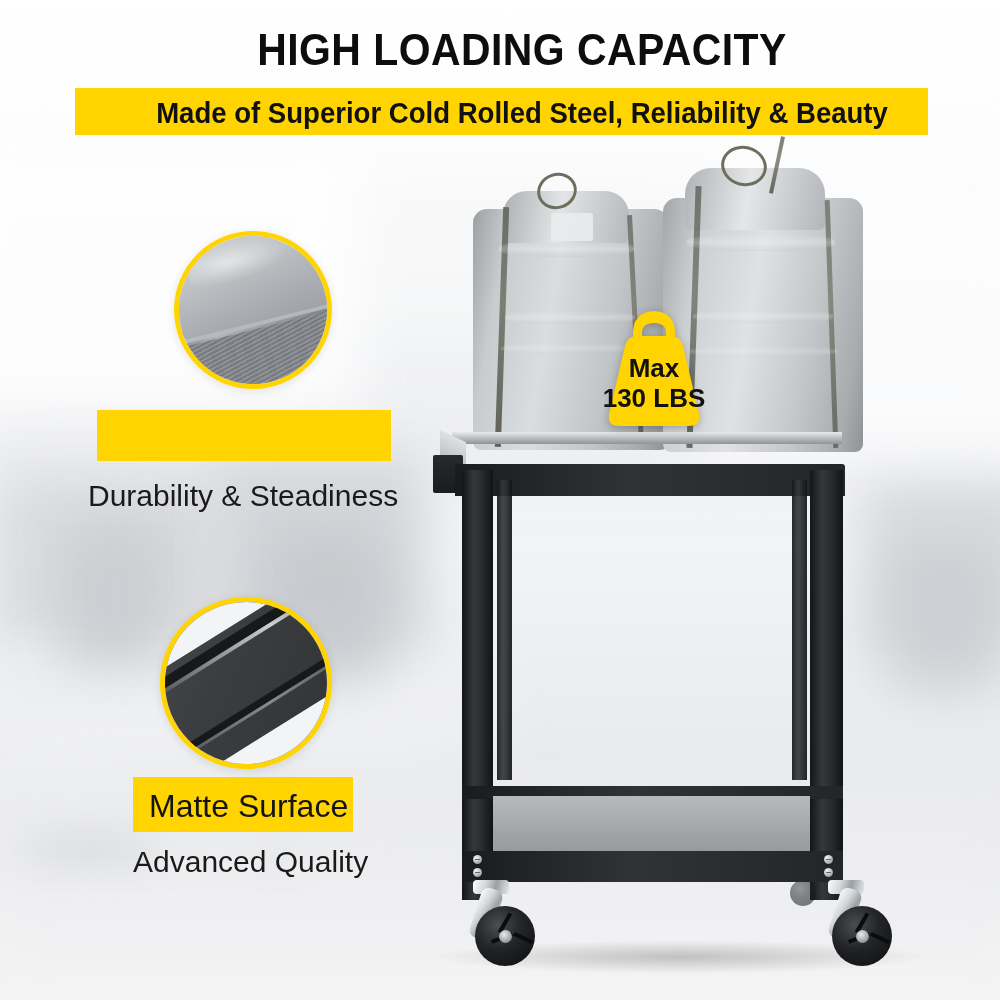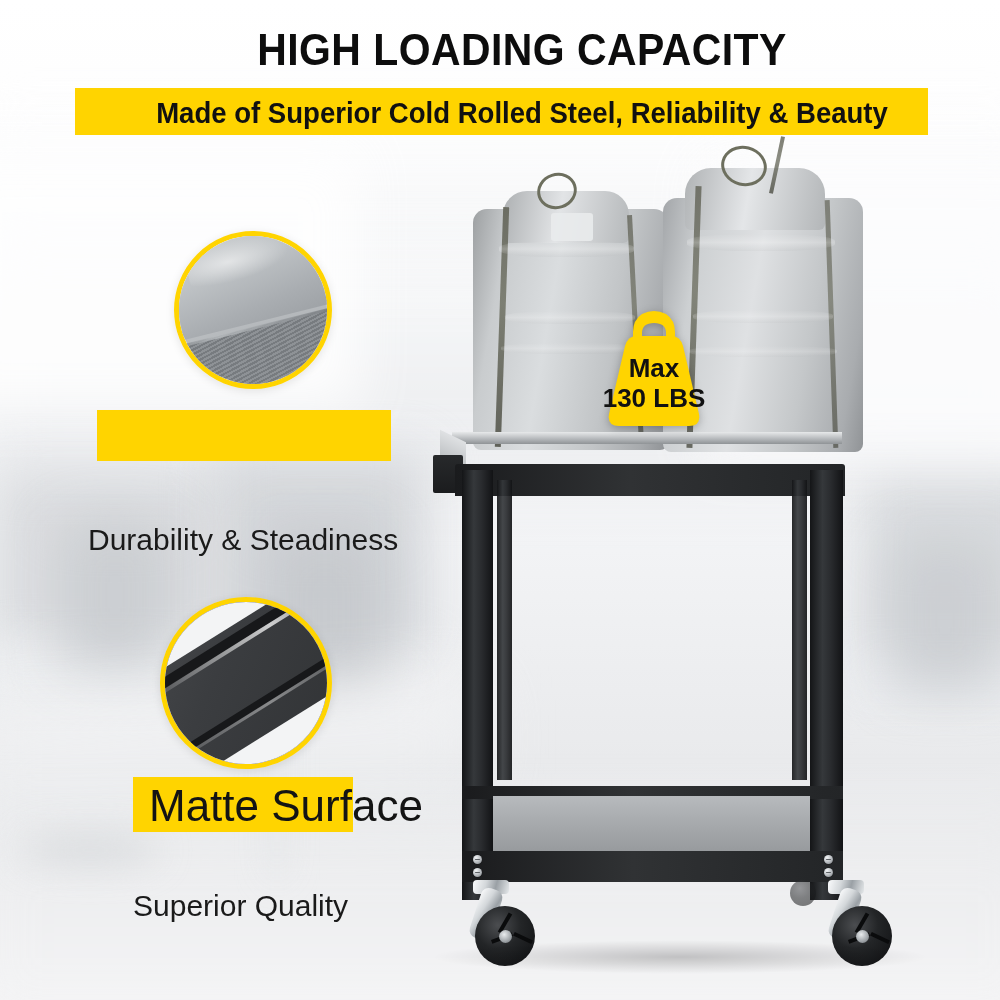--- a/index.html
+++ b/index.html
@@ -27,21 +27,21 @@
     position:absolute;left:0;right:0;text-align:center;
     font-weight:bold;color:#0d0d0d;letter-spacing:.5px;
     transform:scaleX(.93);transform-origin:center;
   }
   .subbar-text{
     position:absolute;left:0;right:0;text-align:center;
     font-weight:bold;color:#111;
     transform:scaleX(.95);transform-origin:center;
   }
   .callout-text{position:absolute;color:#141414;white-space:nowrap;}
-  .sub-text{position:absolute;color:#1a1a1a;white-space:nowrap;margin-top:44px;}
+  .sub-text{position:absolute;color:#1a1a1a;white-space:nowrap;}
 
   
   .circ{position:absolute;border-radius:50%;border:5px solid #FFD400;overflow:hidden;
         box-shadow:0 2px 10px rgba(0,0,0,.10);}
   .circ-inner{position:absolute;inset:0;}
 
   
   .sheet-top{position:absolute;left:-18%;top:-6%;width:150%;height:62%;
     background:linear-gradient(170deg,#cfd2d4 0%,#bfc3c6 35%,#a9adb1 72%,#9b9fa3 100%);
     transform:rotate(-14deg);}
@@ -149,22 +149,22 @@
       <div class="matte-white" style="left:-30%;top:-72%;width:190%;height:72%;transform:rotate(-32deg);transform-origin:50% 100%;"></div>
       <div class="matte-strip" style="left:-30%;top:6%;width:190%;height:10px;transform:rotate(-32deg);"></div>
       <div class="matte-hl" style="left:-30%;top:13%;width:190%;height:4px;transform:rotate(-32deg);"></div>
       <div class="matte-strip" style="left:-30%;top:56%;width:190%;height:7px;transform:rotate(-32deg);"></div>
       <div class="matte-hl" style="left:-30%;top:61%;width:190%;height:3px;transform:rotate(-32deg);opacity:.55;"></div>
       <div class="matte-white" style="left:-30%;top:88%;width:190%;height:90%;transform:rotate(-32deg);"></div>
     </div>
   </div>
 
   <div class="ybar" style="left:133px;top:777px;width:220px;height:55px;"></div>
-  <div class="callout-text" style="left:149px;top:789px;font-size:44px;line-height:34px;">Matte Surface</div>
-  <div class="sub-text" style="left:133px;top:845px;font-size:30px;line-height:34px;">Superior Quality</div>
+  <div class="callout-text" style="left:149px;top:789px;font-size:32px;line-height:34px;">Matte Surface</div>
+  <div class="sub-text" style="left:133px;top:845px;font-size:30px;line-height:34px;">Advanced Quality</div>
 
   <div class="bag" style="left:473px;top:185px;width:195px;height:265px;">
     <div class="bag-body" style="left:0;top:24px;width:195px;height:241px;
                 background:linear-gradient(100deg,#9da0a2 0%,#c9ccce 16%,#dadddf 40%,#c2c5c7 68%,#a7aaad 88%,#8e9194 100%);"></div>
     <div class="bag-body" style="left:30px;top:6px;width:126px;height:52px;border-radius:24px 24px 6px 6px;
                 background:linear-gradient(100deg,#adb0b2,#e2e4e6 45%,#b6b9bb 100%);"></div>
     <div class="tie" style="left:64px;top:-12px;width:34px;height:30px;transform:rotate(-18deg);"></div>
     <div class="seam" style="left:26px;top:22px;width:6px;height:240px;transform:rotate(2deg);opacity:.85;"></div>
     <div class="seam" style="left:160px;top:30px;width:5px;height:228px;transform:rotate(-3deg);opacity:.75;"></div>
     <div class="fold" style="left:26px;top:56px;width:135px;height:16px;opacity:.45;"></div>

